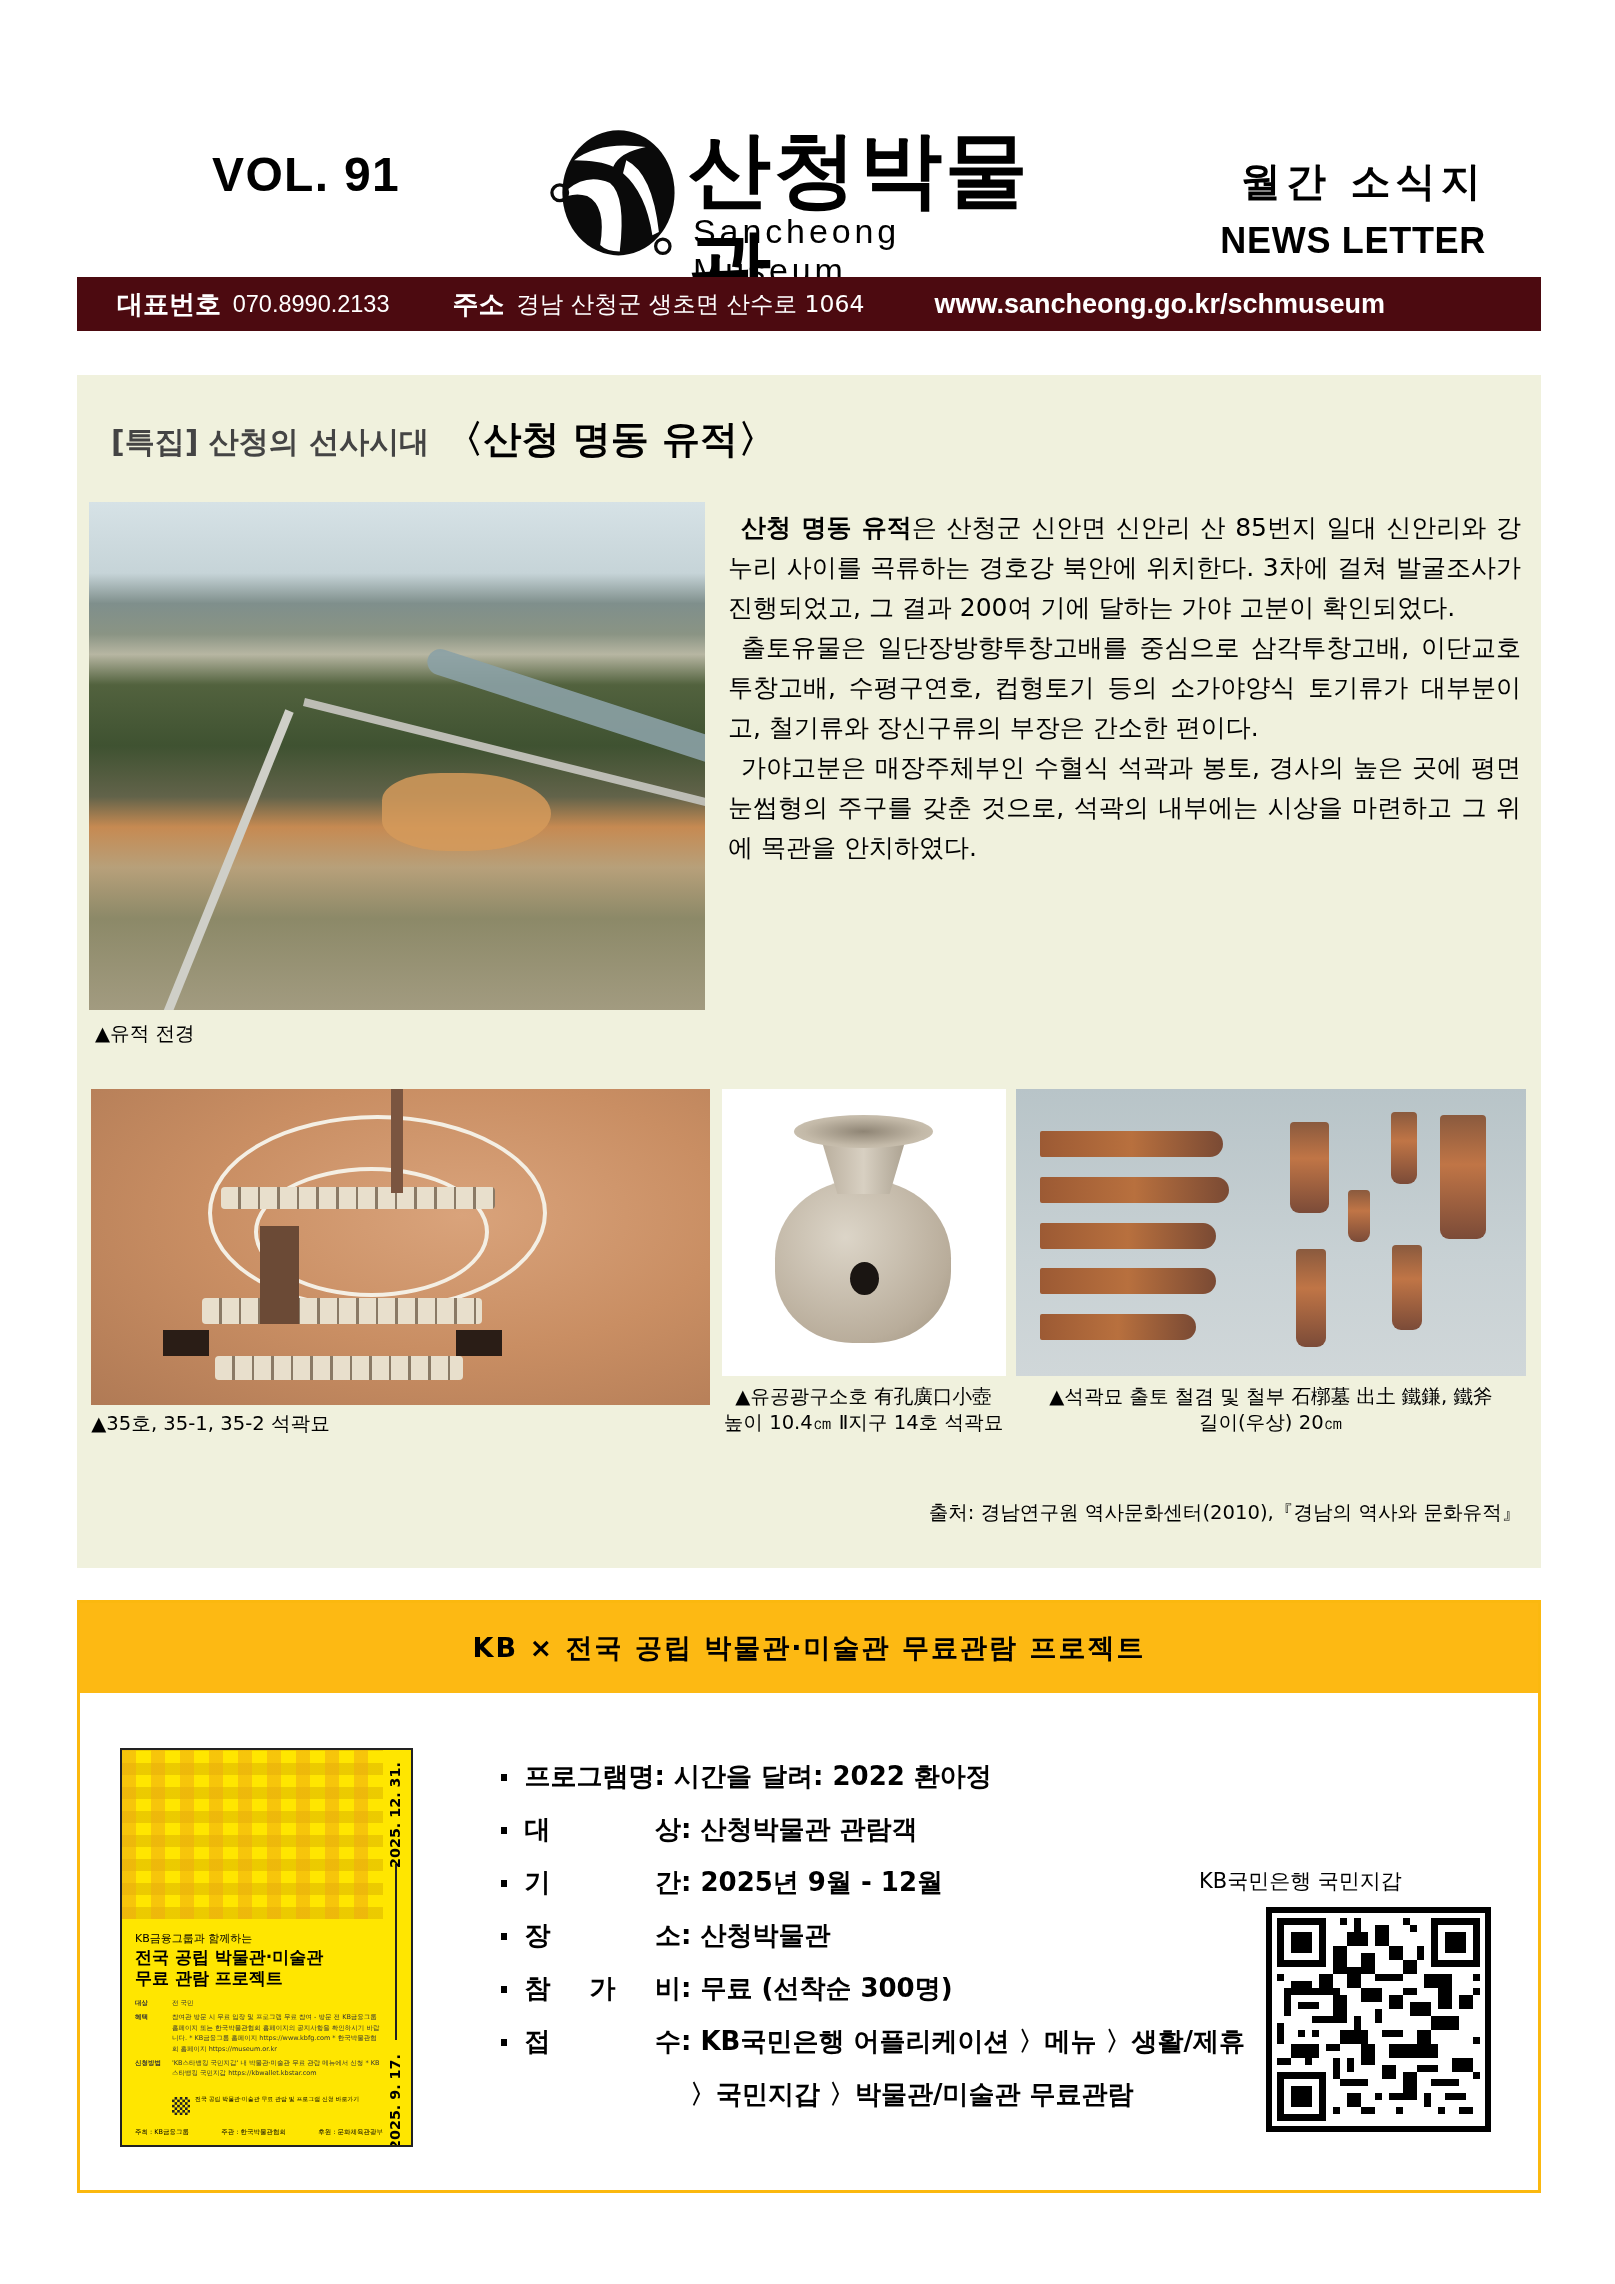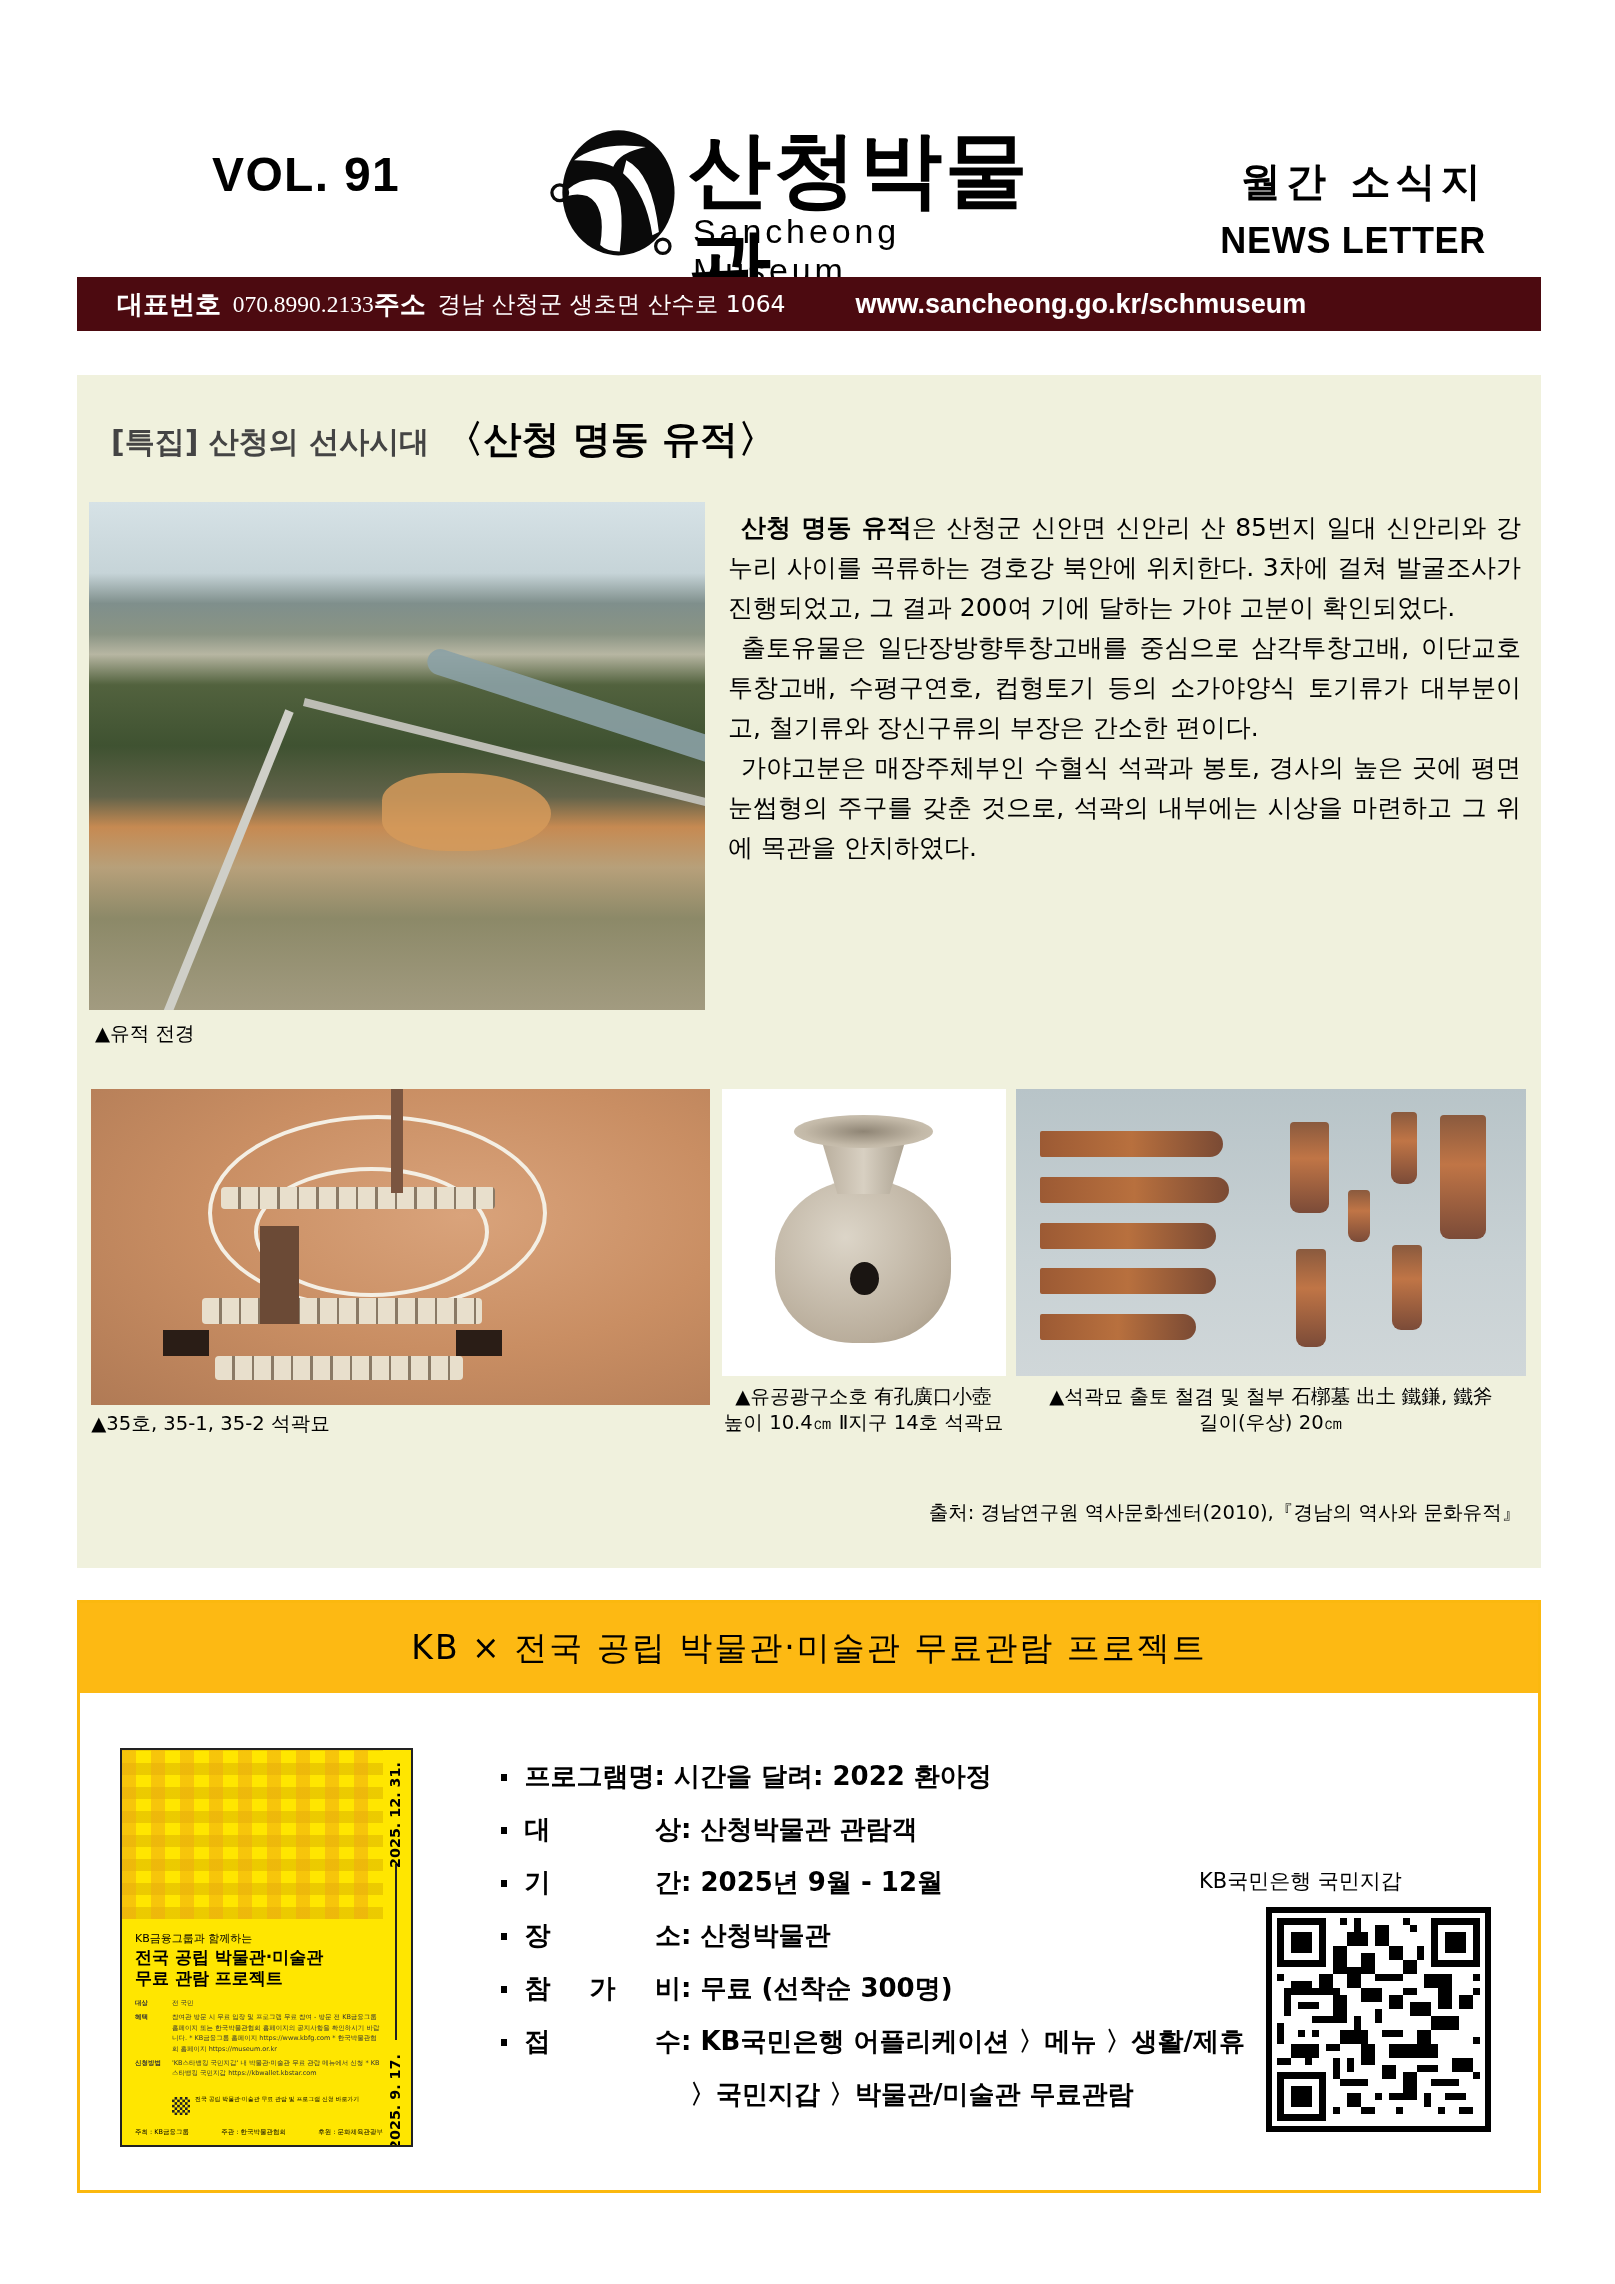--- a/index.html
+++ b/index.html
@@ -15,21 +15,21 @@
   .logo-mark { position: absolute; left: 0; top: 0; width: 137px; height: 137px; }
   .logo-ko { position: absolute; left: 140px; top: 0; font-weight: 700; font-size: 83px; line-height: 98px; letter-spacing: 2.6px; }
   .logo-en { position: absolute; left: 145px; top: 91px; font-family: "Liberation Sans", sans-serif; font-size: 34px; letter-spacing: 3.9px; font-weight: 400; }
 
   .hdr-right { position: absolute; left: 1108px; top: 153px; width: 378px; text-align: right; }
   .monthly { font-weight: 700; font-size: 40px; line-height: 56px; letter-spacing: 5.2px; }
   .newsletter { font-family: "Liberation Sans", sans-serif; font-weight: 700; font-size: 36px; line-height: 63px; letter-spacing: 0.7px; }
 
   .infobar { position: absolute; left: 77px; top: 277px; width: 1464px; height: 54px; background: #4c0a10; color: #fff; display: flex; align-items: center; padding-left: 40px; font-size: 23.5px; }
   .infobar .lbl { font-weight: 700; font-size: 26px; margin-right: 11.7px; }
-  .infobar .val { font-family: Liberation Serif, serif; }
+  .infobar .val { font-family: Liberation Sans, sans-serif; margin-right: 63px; }
   .infobar .addr { margin-right: 70px; }
   .infobar .url { font-family: "Liberation Sans", sans-serif; font-weight: 700; font-size: 27px; }
 
   
   .feature { position: absolute; left: 77px; top: 375px; width: 1464px; height: 1193px; background: #f0f1dd; }
   .feat-title { position: absolute; left: 34px; top: 39px; white-space: nowrap; }
   .feat-title .pre { font-weight: 700; color: #444; font-size: 30px; }
   .feat-title .main { font-weight: 700; font-size: 38px; margin-left: 9px; }
 
   .photo { position: absolute; overflow: hidden; }
@@ -63,21 +63,21 @@
   .ph-iron { left: 939px; top: 714px; width: 510px; height: 287px; background: linear-gradient(180deg, #b8c4c8 0%, #c8d1d4 60%, #d0d7d9 100%); }
   .sickle { position: absolute; height: 26px; background: linear-gradient(90deg, #9c5a34, #b8703e, #7a4a34); border-radius: 3.9px 26px 26px 3.9px; }
   .axe { position: absolute; background: linear-gradient(180deg, #8a5a3e, #c07546 40%, #7b4b38); border-radius: 3.9px 3.9px 9px 9px; }
 
   .cap-center { text-align: center; }
   .source { position: absolute; right: 19.6px; top: 1124px; font-size: 19.6px; white-space: nowrap; }
 
   
   .kb { position: absolute; left: 77px; top: 1600px; width: 1464px; height: 593px; border: 3.3px solid #fbb80f; background: #fff; }
   .kb-head { position: absolute; left: 0; top: 0; width: 100%; height: 90px; background: #fdb913; display: flex; align-items: center; justify-content: center; }
-  .kb-title { font-weight: 400; font-size: 33px; letter-spacing: 2px; }
+  .kb-title { font-weight: 700; font-size: 27px; letter-spacing: 2px; }
 
   .poster { position: absolute; left: 40px; top: 145px; width: 293px; height: 399px; border: 2px solid #222; background: #ffe600; overflow: hidden; }
   .poster .pattern { position: absolute; left: 0; top: 0; width: 261px; height: 169px;
     background:
       repeating-linear-gradient(90deg, rgba(240,170,20,.55) 0 14.3px, rgba(255,230,0,0) 14.3px 29px),
       repeating-linear-gradient(0deg, rgba(220,180,0,.55) 0 11.7px, rgba(255,230,0,0) 11.7px 24px); }
   .poster .vdate { position: absolute; right: 3.9px; top: 5.2px; width: 23.5px; height: 385px; }
   .poster .vdate span { position: absolute; left: 50%; font-weight: 700; font-size: 14.3px; white-space: nowrap; transform: translateX(-50%) rotate(-90deg); }
   .poster .vdate .top { top: 52px; }
   .poster .vdate .bot { top: 339px; }

